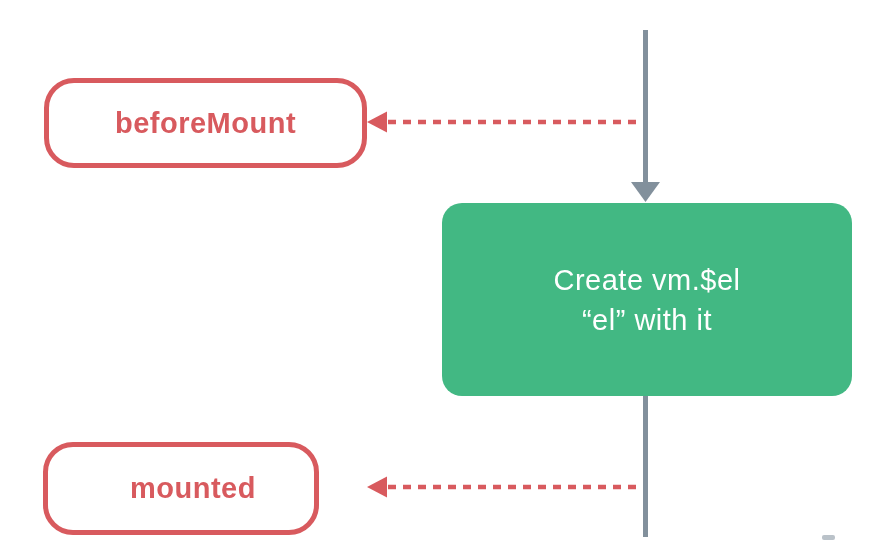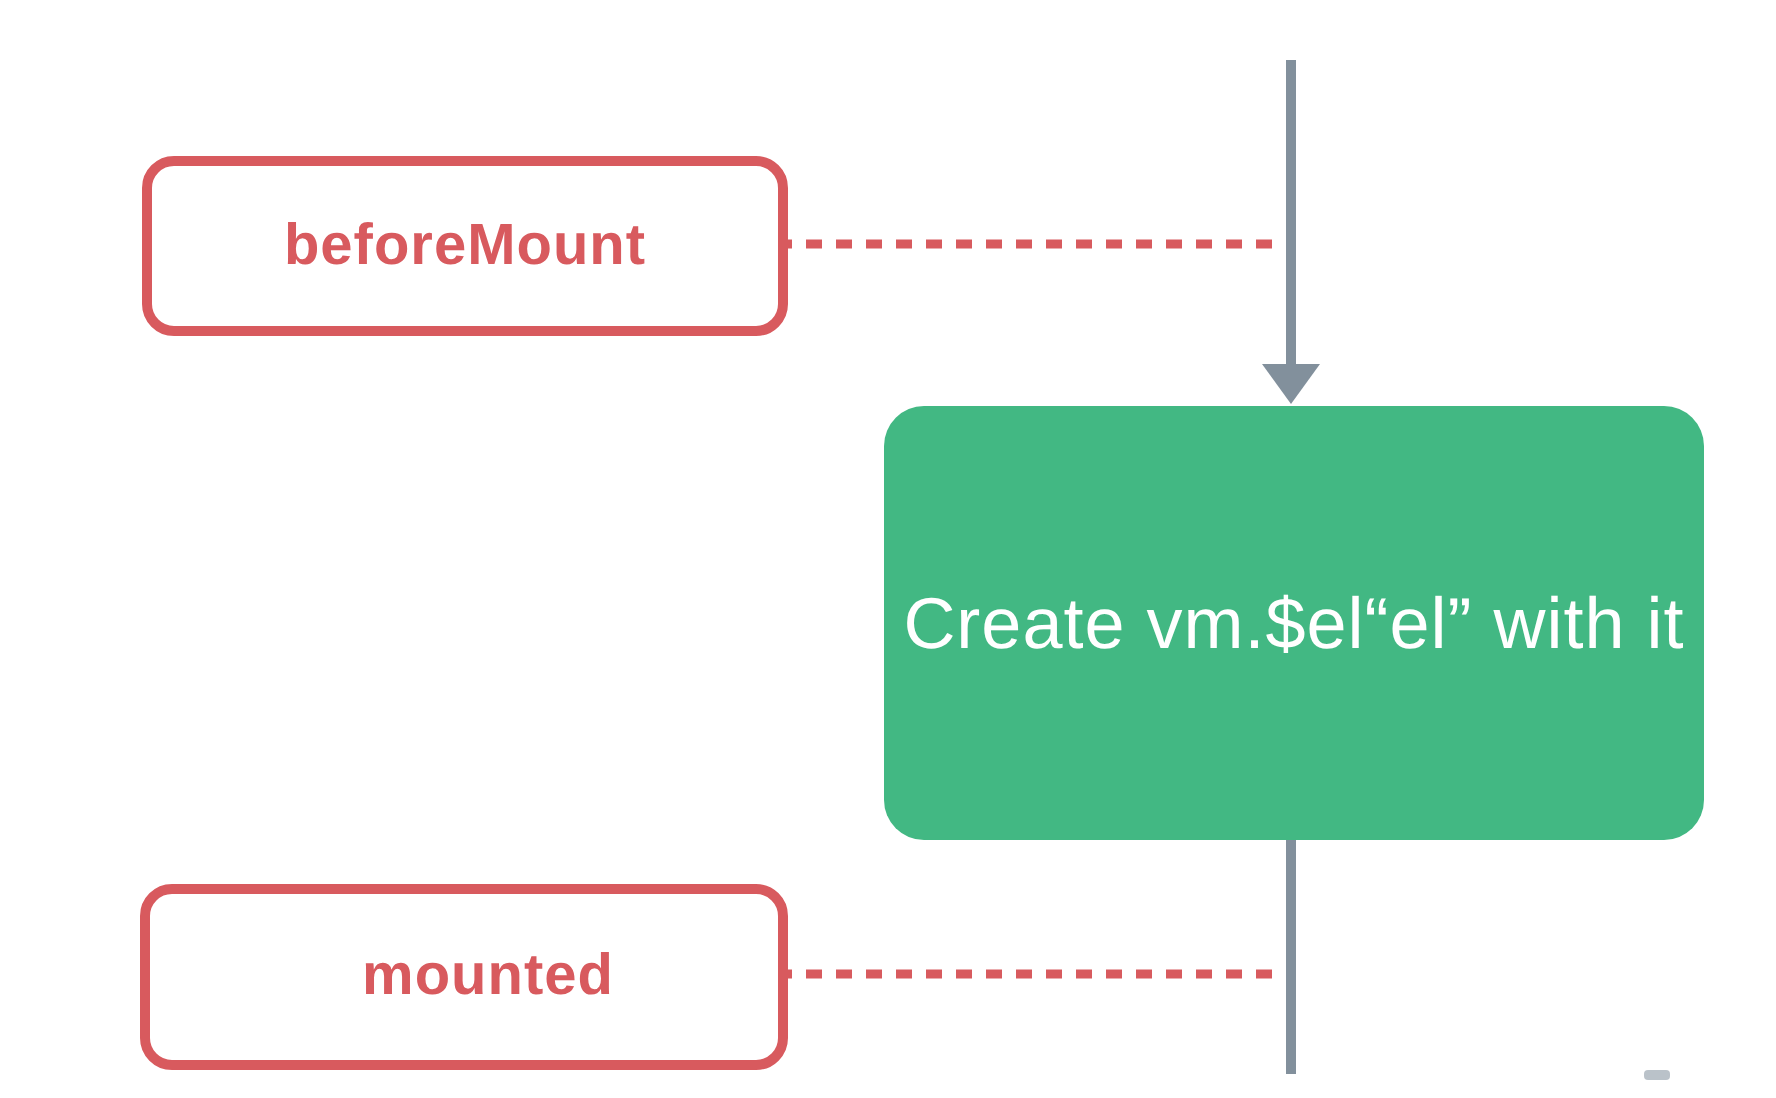--- a/index.html
+++ b/index.html
@@ -36,50 +36,49 @@
     fill:none;
   }
   .hook-arrow{ fill:var(--hook-red); stroke:none; }
   .line-stub{ fill:var(--line-gray); opacity:0.55; }
 
   .hook-node{
     position:absolute;
     box-sizing:border-box;
     background:var(--background);
     border:5px solid var(--hook-red);
-    border-radius:16px;
+    border-radius:30px;
     display:flex;
     align-items:center;
     justify-content:center;
     z-index:2;
-    margin-left:27px;
   }
   .hook-node .hook-label{
     color:var(--hook-red);
     font-weight:bold;
     font-size:29px;
     letter-spacing:0.5px;
   }
   #node-before-mount{ left:44px; top:78px; width:323px; height:90px; }
-  #node-mounted{ left:43px; top:442px; width:324px; height:93px;padding-left:24px; }
+  #node-mounted{ left:43px; top:442px; width:276px; height:93px;padding-left:24px; }
 
   .process-box{
     position:absolute;
     left:442px; top:203px;
-    width:410px; height:217px;
+    width:410px; height:193px;
     box-sizing:border-box;
     background:var(--process-green);
     border-radius:20px;
     color:#ffffff;
     display:flex;
-    flex-direction:row;
+    flex-direction:column;
     align-items:center;
     justify-content:center;
     text-align:center;
-    font-size:36px;
+    font-size:29px;
     line-height:40px;
     letter-spacing:0.5px;
     z-index:2;
   }
 </style>
 </head>
 <body>
 
 <div class="canvas">
 

